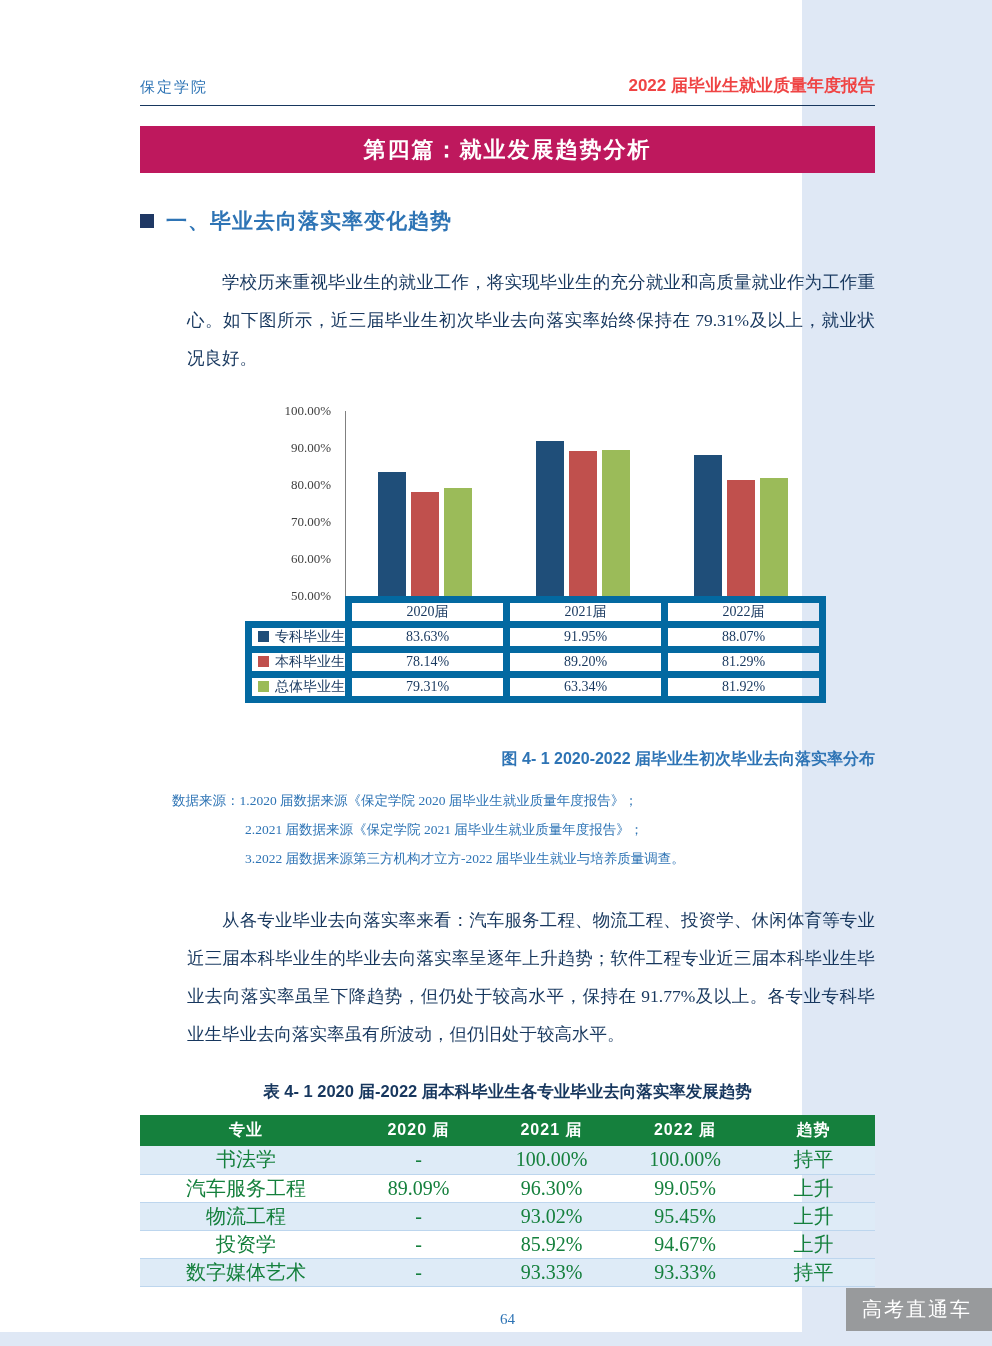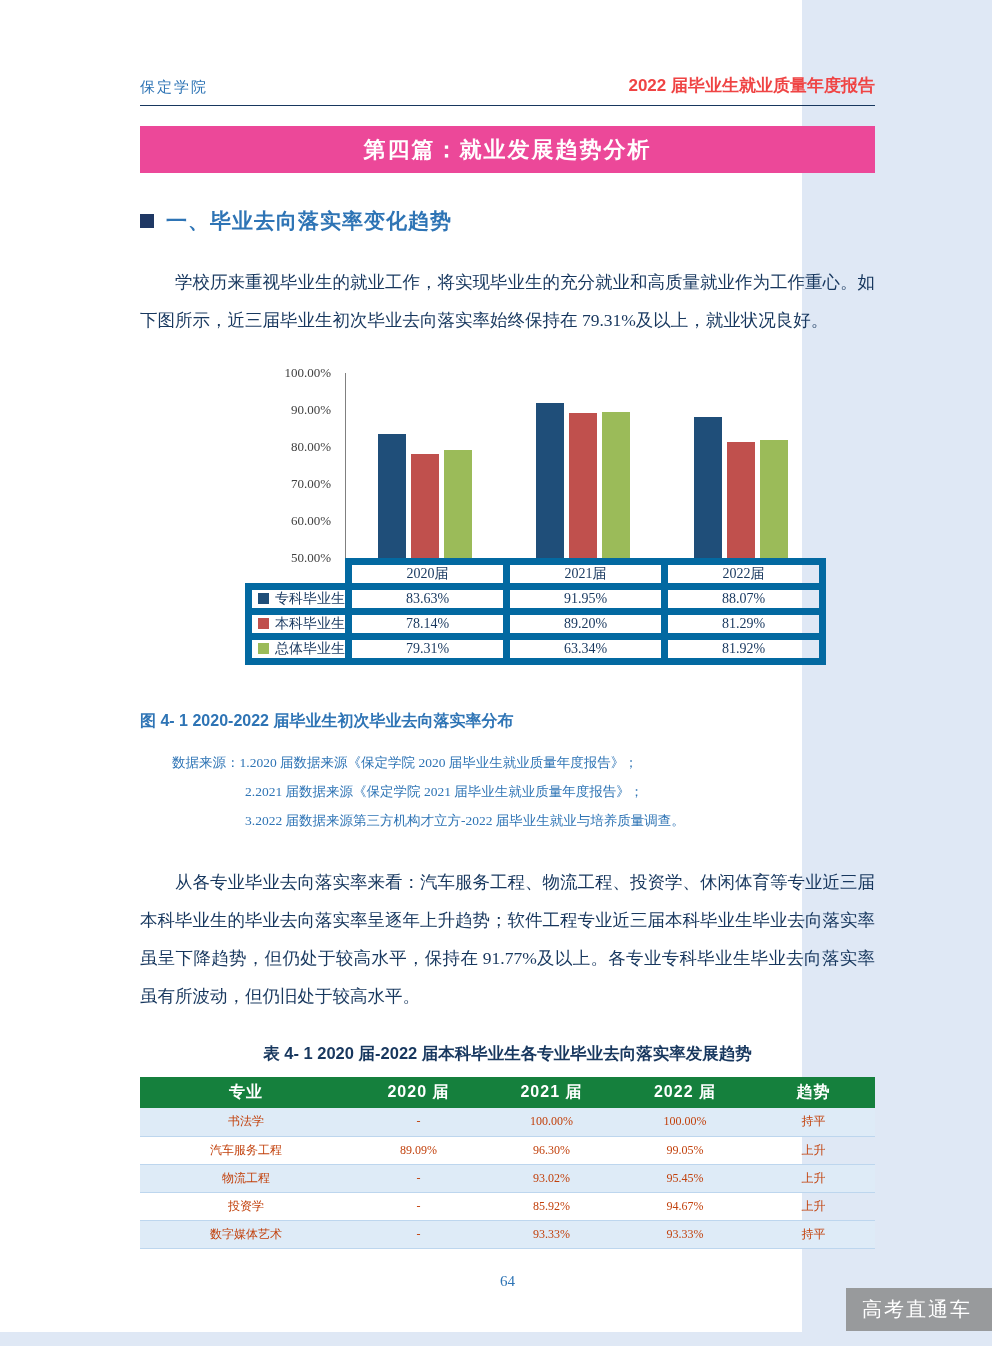--- a/index.html
+++ b/index.html
@@ -9,64 +9,64 @@
   .content { margin-left:140px; width:735px; }
 
   
   .header { padding-top:74px; padding-bottom:8px; border-bottom:1px solid #17375E;
             display:flex; justify-content:space-between; align-items:flex-end; }
   .header-left { font-size:15px; color:#2E74B5; letter-spacing:2px; }
   .header-right { font-size:17px; color:#ef4444; font-weight:bold;
                   font-family:"Liberation Sans", sans-serif; }
 
   
-  .banner { margin-top:20px; height:47px; line-height:47px; background:#ec4899; color:#ffffff;
+  .banner { margin-top:20px; height:47px; line-height:47px; background:#be185d; color:#ffffff;
             text-align:center; font-size:22px; font-weight:bold; letter-spacing:2px;
             font-family:"Liberation Sans", sans-serif; }
 
   
   .section-heading { margin-top:34px; display:flex; align-items:center;
                      font-family:"Liberation Sans", sans-serif; }
   .sq { width:14px; height:14px; background:#1F3864; margin-right:12px; flex:0 0 auto; }
   .section-title { font-size:21px; font-weight:bold; color:#2E74B5; letter-spacing:1px; }
 
   
   .para { margin-top:28px; text-indent:2em; font-size:17.5px; color:#17375E;
-          line-height:38px; text-align:justify; }
+          line-height:38px; text-align:justify;margin-left:47px; }
 
   
   .chart { width:576px; margin:34px 0 0 105px; }
   .chart-top { display:flex; }
   .y-axis { position:relative; width:100px; height:185px; }
   .ytick { position:absolute; right:14px; font-size:13px; color:#404040; white-space:nowrap; }
   .plot { width:475px; height:185px; border-left:1px solid #808080; display:flex; }
   .bar-group { flex:1 1 0; display:flex; align-items:flex-end; justify-content:center; gap:5px; }
   .bar { width:28px; }
 
   .legend-table { border-collapse:collapse; table-layout:fixed; width:576px; }
   .legend-table td { border:7px solid #0369a1; height:23px; font-size:14px; color:#17375E;
                      text-align:center; padding:0; }
   .legend-table td.blank { border:none; background:transparent; }
   .legend-table td.series-name { text-align:left; padding-left:6px; }
   .swatch { display:inline-block; width:11px; height:11px; margin-right:6px; vertical-align:-1px; }
 
   
-  .fig-caption { margin-top:46px; text-align:left; font-size:16px; font-weight:bold;
+  .fig-caption { margin-top:46px; text-align:right; font-size:16px; font-weight:bold;
                  color:#2E74B5; font-family:"Liberation Sans", sans-serif; }
   .source { margin-top:16px; font-size:13.5px; color:#2E74B5; line-height:29px; }
   .source .s1 { margin-left:32px; }
   .source .s2 { margin-left:105px; }
 
   
   .table-caption { margin-top:28px; text-align:center; font-size:16.5px; font-weight:bold;
                    color:#17375E; font-family:"Liberation Sans", sans-serif; }
   .trend-table { margin-top:12px; width:735px; border-collapse:collapse; table-layout:fixed; }
   .trend-table th { background:#15803d; color:#ffffff; font-weight:bold; font-size:16px;
                     height:31px; font-family:"Liberation Sans", sans-serif; letter-spacing:1px; }
-  .trend-table td { font-size:12px; color:#c2410c; height:28px; text-align:center;
+  .trend-table td { font-size:20px; color:#15803d; height:28px; text-align:center;
                     border-bottom:1px solid #BDD6EE; }
   .trend-table tbody tr:nth-child(odd) td { background:#DEEBF7; }
 
   .page-number { margin-top:24px; text-align:center; font-size:15px; color:#2E74B5; }
 
   .watermark { position:absolute; right:0; top:1288px; background:rgba(140,140,140,0.85);
                color:#ffffff; font-size:20px; letter-spacing:2px; padding:8px 20px 8px 16px;
                font-family:"Liberation Sans", sans-serif; }
 </style>
 </head>

